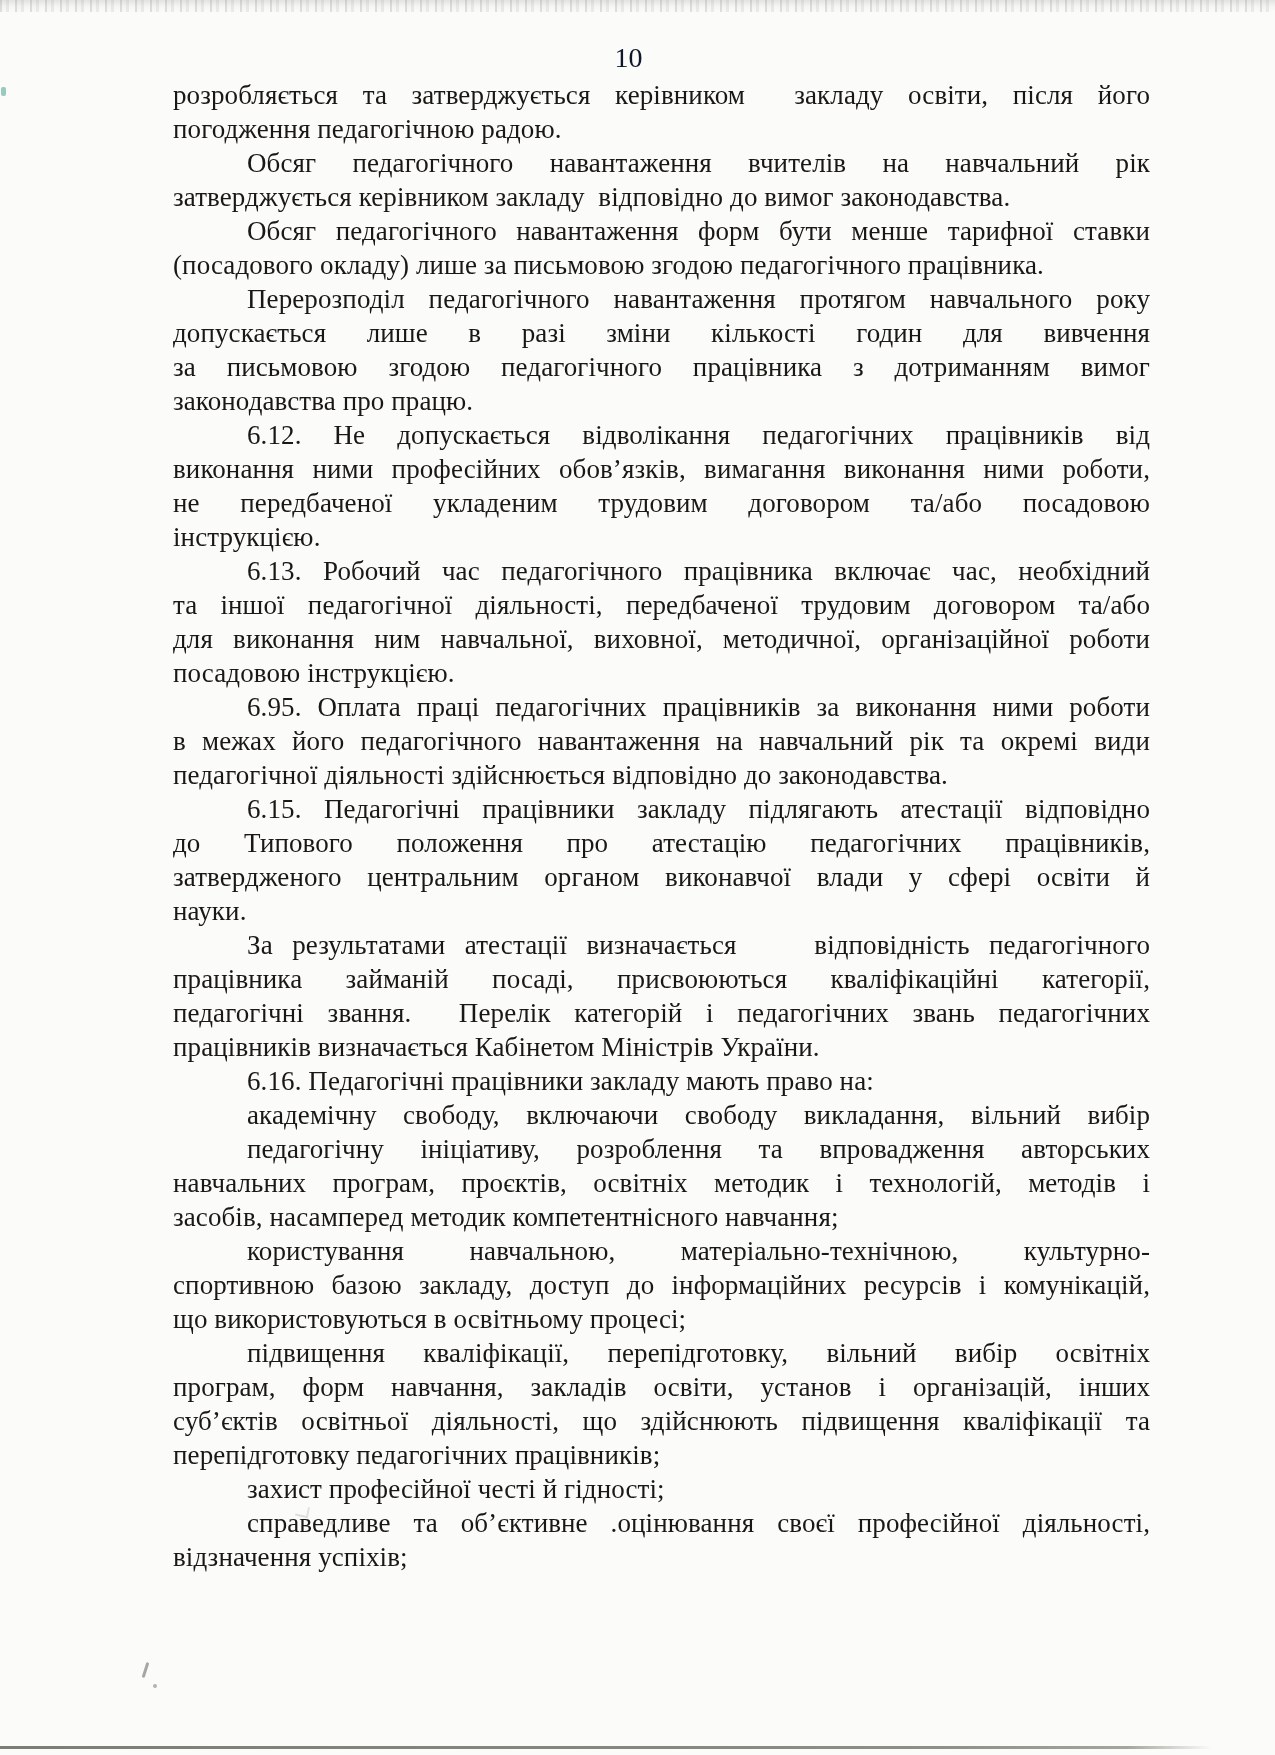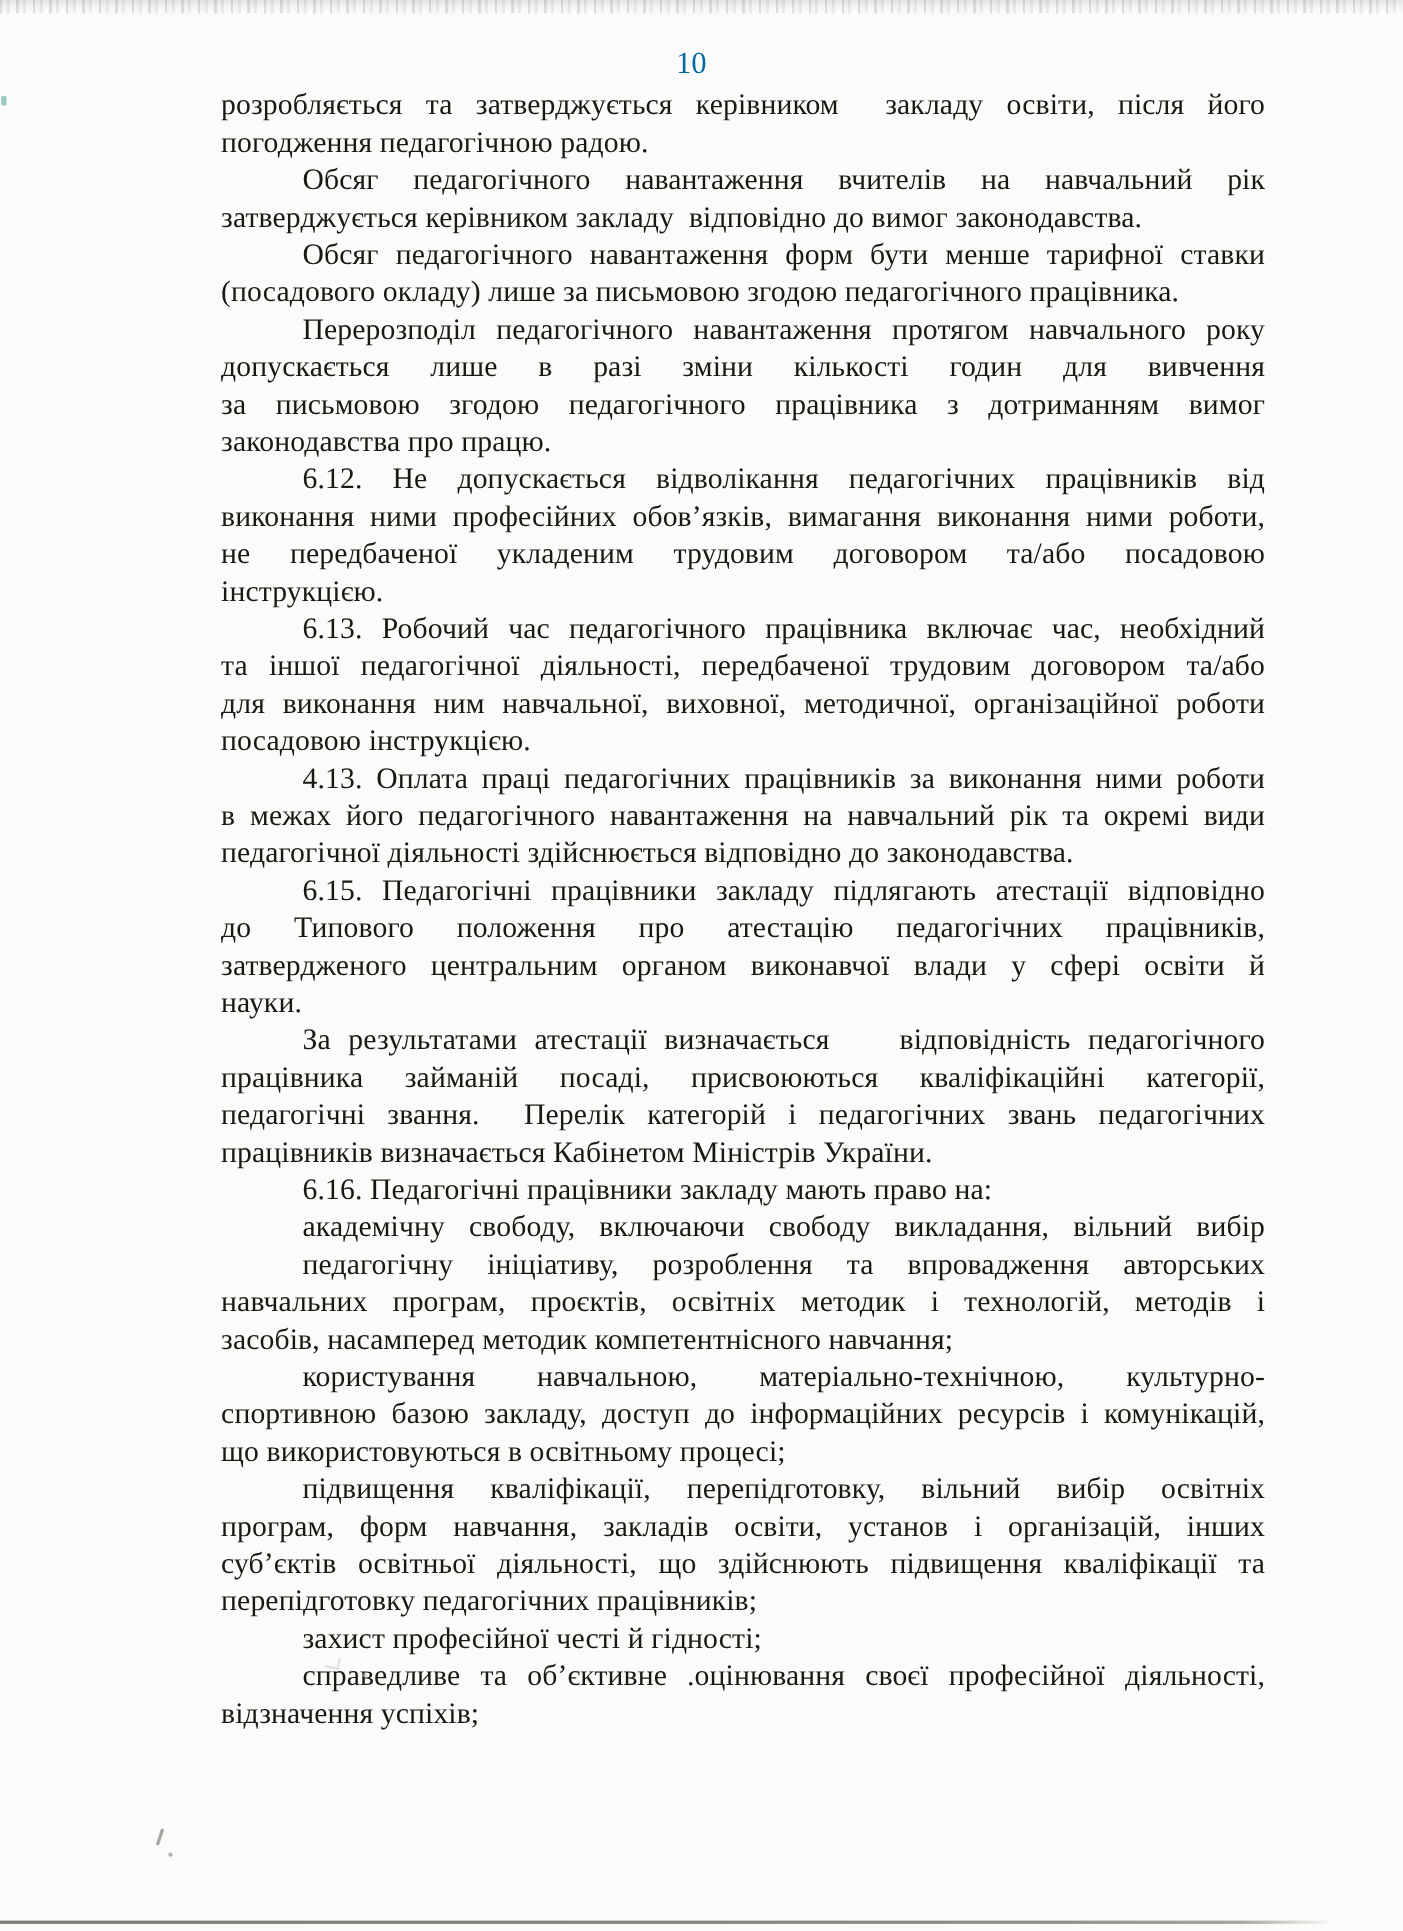--- a/index.html
+++ b/index.html
@@ -25,31 +25,31 @@
         rgba(210,210,206,0.06) 2px, rgba(210,210,206,0.06) 6px,
         rgba(150,150,146,0.16) 6px, rgba(150,150,146,0.16) 9px,
         rgba(255,255,255,0.0) 9px, rgba(255,255,255,0.0) 15px);
   }
   .page-number {
     position: absolute;
     top: 42px; left: 173px; width: 977px;
     text-align: center;
     transform: translateX(-33px);
     font-size: 28px;
-    color: #0369a1;
+    color: #0f172a;
   }
   .text-block {
     position: absolute;
     top: 78px; left: 173px; width: 977px;
     font-size: 27px;
     line-height: 34px;
     color: #1a1814;
     letter-spacing: 0.1px;
   }
-  .line { text-align: left; white-space: normal; margin-left: 28px; }
+  .line { text-align: left; white-space: normal; }
   .line.j { text-align: justify; text-align-last: justify; }
   .line.ind { text-indent: 74px; }
   
   .bottom-line {
     position: absolute; top: 1746px; left: 0; width: 1212px; height: 3px;
     background: linear-gradient(90deg, #7d7d75 0%, #87877f 55%, #8f8f87 78%, #a5a59d 93%, rgba(165,165,157,0) 100%);
   }
   .speck { position: absolute; }
   .speck-teal {
     top: 87px; left: 1px; width: 5px; height: 9px;
@@ -91,21 +91,21 @@
       <div class="line j">за письмовою згодою педагогічного працівника з дотриманням вимог</div>
       <div class="line">законодавства про працю.</div>
       <div class="line j ind">6.12. Не допускається відволікання педагогічних працівників від</div>
       <div class="line j">виконання ними професійних обов’язків, вимагання виконання ними роботи,</div>
       <div class="line j">не передбаченої укладеним трудовим договором та/або посадовою</div>
       <div class="line">інструкцією.</div>
       <div class="line j ind">6.13. Робочий час педагогічного працівника включає час, необхідний</div>
       <div class="line j">та іншої педагогічної діяльності, передбаченої трудовим договором та/або</div>
       <div class="line j">для виконання ним навчальної, виховної, методичної, організаційної роботи</div>
       <div class="line">посадовою інструкцією.</div>
-      <div class="line j ind">4.13. Оплата праці педагогічних працівників за виконання ними роботи</div>
+      <div class="line j ind">6.95. Оплата праці педагогічних працівників за виконання ними роботи</div>
       <div class="line j">в межах його педагогічного навантаження на навчальний рік та окремі види</div>
       <div class="line">педагогічної діяльності здійснюється відповідно до законодавства.</div>
       <div class="line j ind">6.15. Педагогічні працівники закладу підлягають атестації відповідно</div>
       <div class="line j">до Типового положення про атестацію педагогічних працівників,</div>
       <div class="line j">затвердженого центральним органом виконавчої влади у сфері освіти й</div>
       <div class="line">науки.</div>
       <div class="line j ind">За результатами атестації визначається &nbsp;&nbsp; відповідність педагогічного</div>
       <div class="line j">працівника займаній посаді, присвоюються кваліфікаційні категорії,</div>
       <div class="line j">педагогічні звання. &nbsp;Перелік категорій і педагогічних звань педагогічних</div>
       <div class="line">працівників визначається Кабінетом Міністрів України.</div>

